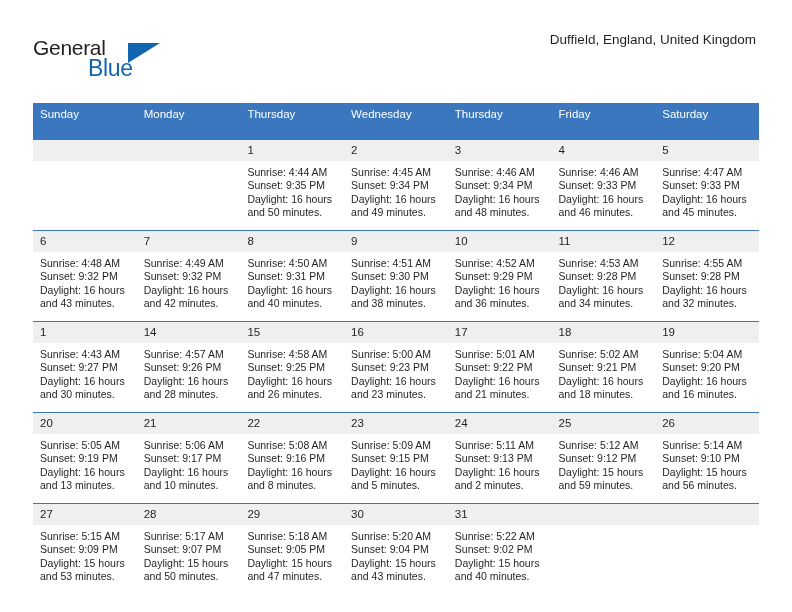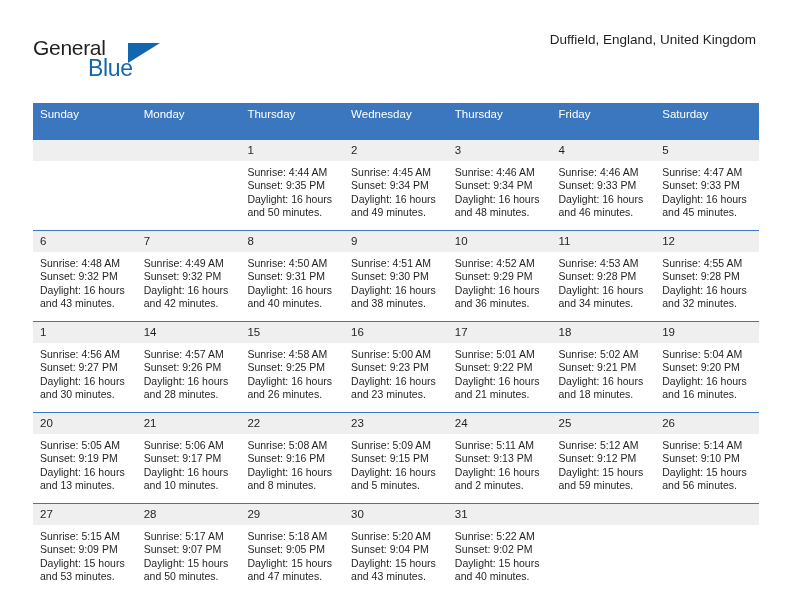--- a/index.html
+++ b/index.html
@@ -320,21 +320,21 @@
                 <div>and 32 minutes.</div>
               </div>
             </div>
           </td>
         </tr>
         <tr class="week-row">
           <td>
             <div class="cell-inner">
               <div class="daynum">1</div>
               <div class="info">
-                <div>Sunrise: 4:56 AM</div>
+                <div>Sunrise: 4:43 AM</div>
                 <div>Sunset: 9:27 PM</div>
                 <div>Daylight: 16 hours</div>
                 <div>and 30 minutes.</div>
               </div>
             </div>
           </td>
           <td>
             <div class="cell-inner">
               <div class="daynum">14</div>
               <div class="info">

